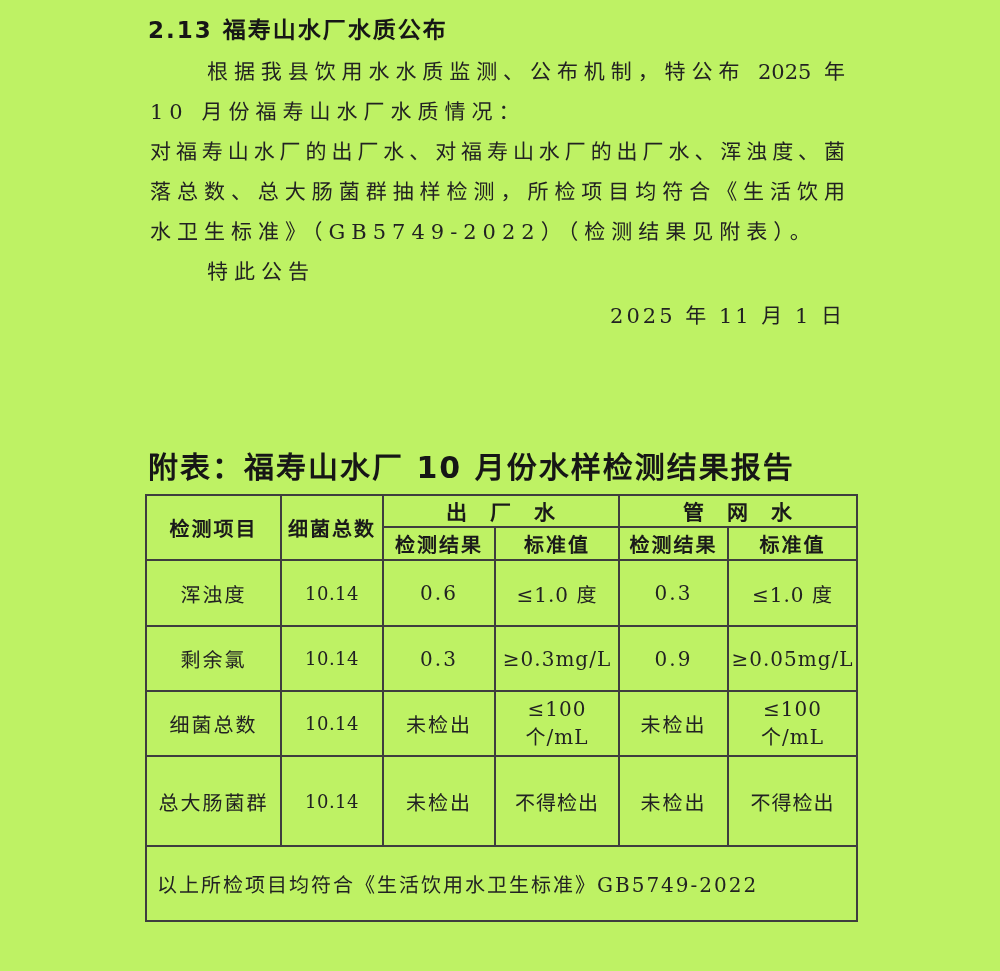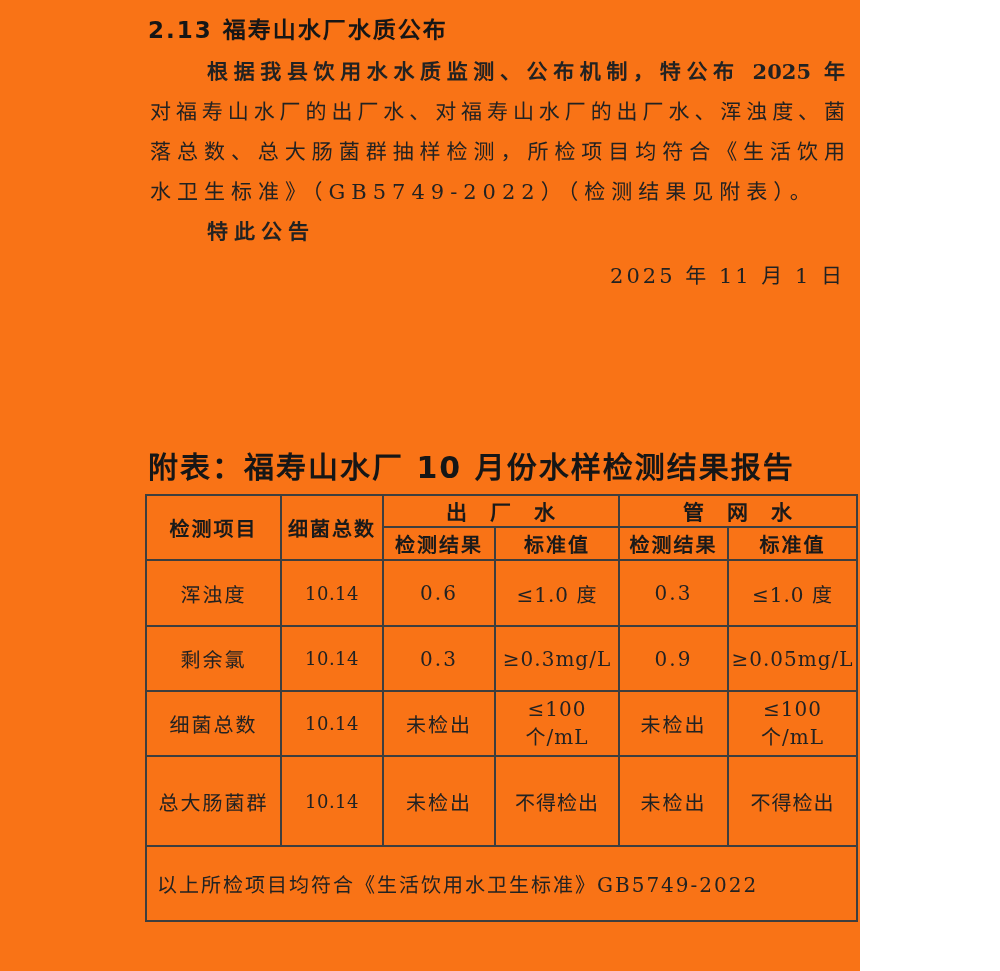--- a/index.html
+++ b/index.html
@@ -1,21 +1,21 @@
 <!DOCTYPE html>
 <html lang="zh-CN"><head>
 <meta charset="utf-8">
 <style>
   * { box-sizing: border-box; }
   html, body { margin: 0; padding: 0; background: #ffffff; }
   .page {
     position: relative;
-    width: 860px;
+    width: 1000px;
     height: 971px;
-    background: #f97316;
+    background: #bef264;
     color: #1f1f1f;
     overflow: hidden;
     font-family: "DejaVu Serif", "Liberation Serif", serif;
   }
   .doc-heading {
     position: absolute;
     left: 148px;
     top: 11px;
     margin: 0;
     font-family: "DejaVu Sans", "Liberation Sans", sans-serif;
@@ -37,21 +37,21 @@
     line-height: 40px;
     letter-spacing: 6px;
     white-space: nowrap;
   }
   .line.just {
     letter-spacing: 0;
     white-space: normal;
     text-align: justify;
     text-align-last: justify;
   }
-  .line.indent { text-indent: 57px; font-weight: bold; }
+  .line.indent { text-indent: 57px; }
   .line.date {
     text-align: right;
     letter-spacing: 3px;
     margin-top: 4px;
   }
   .attach-heading {
     position: absolute;
     left: 148px;
     top: 443px;
     margin: 0;
@@ -112,20 +112,21 @@
 </style>
 </head>
 <body>
 
 <div class="page">
 
   <h1 class="doc-heading">2.13 福寿山水厂水质公布</h1>
 
   <div class="body-text">
     <div class="line just indent">根据我县饮用水水质监测、公布机制，特公布 2025 年</div>
+    <div class="line">10 月份福寿山水厂水质情况：</div>
     <div class="line just">对福寿山水厂的出厂水、对福寿山水厂的出厂水、浑浊度、菌</div>
     <div class="line just">落总数、总大肠菌群抽样检测，所检项目均符合《生活饮用</div>
     <div class="line">水卫生标准》（GB5749-2022）（检测结果见附表）。</div>
     <div class="line indent">特此公告</div>
     <div class="line date">2025 年 11 月 1 日</div>
   </div>
 
   <h2 class="attach-heading">附表：福寿山水厂 10 月份水样检测结果报告</h2>
 
   <table class="result-table">

